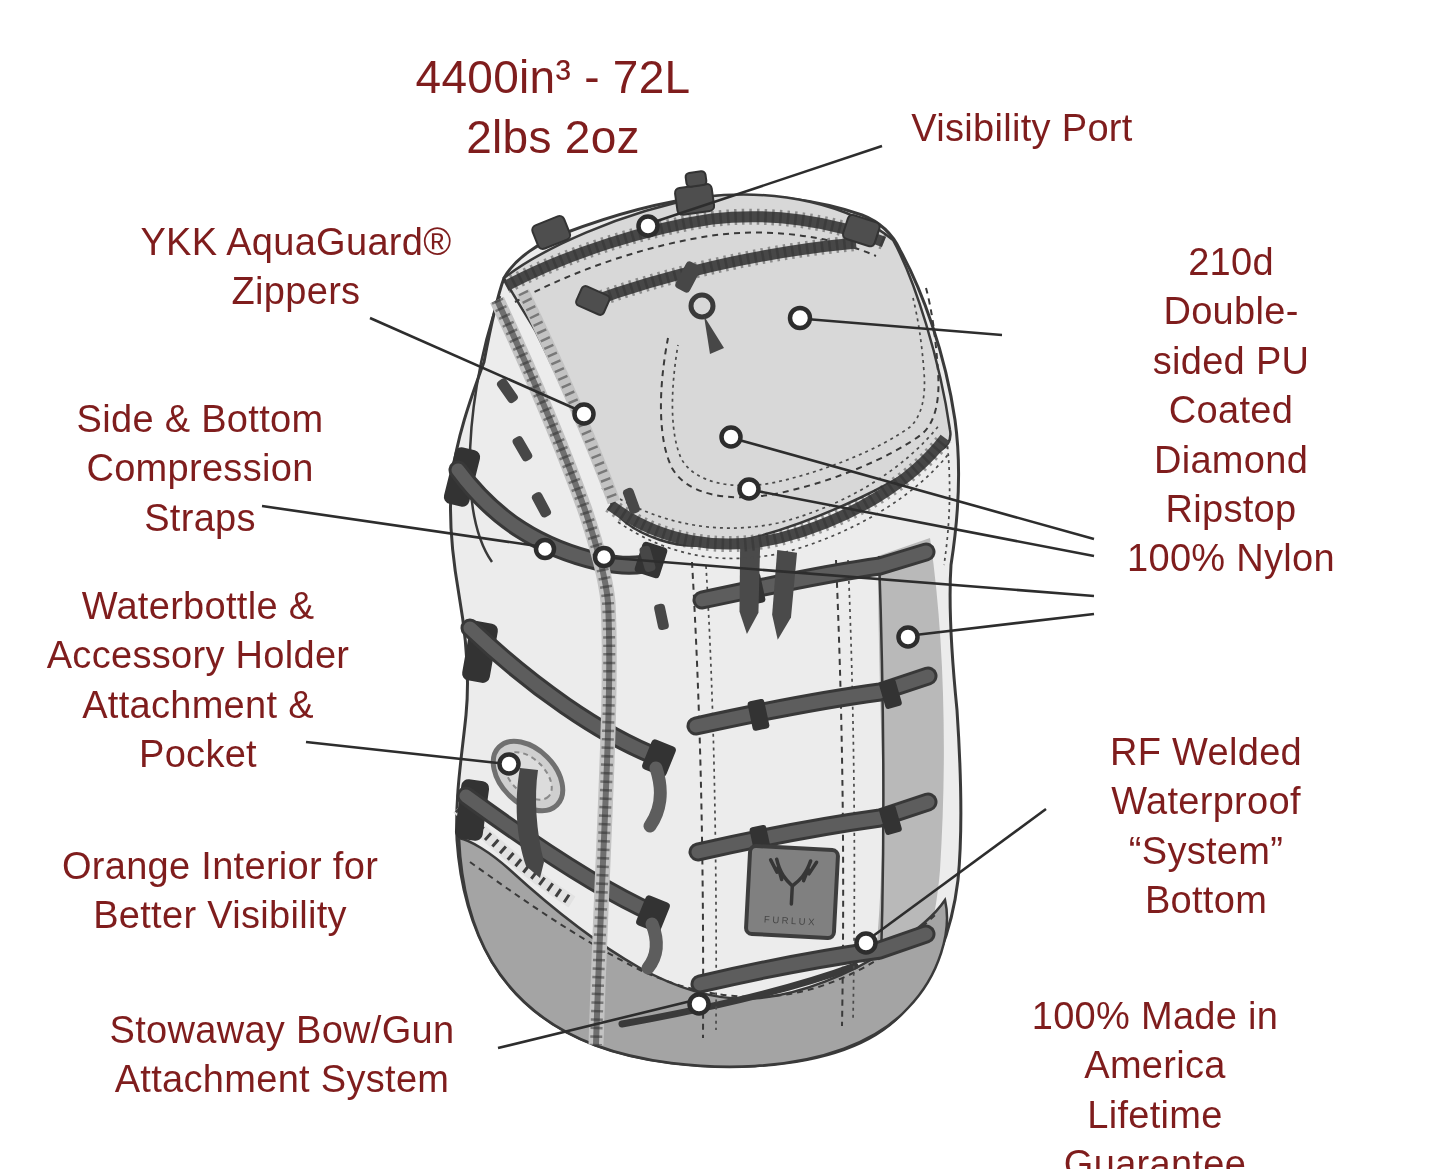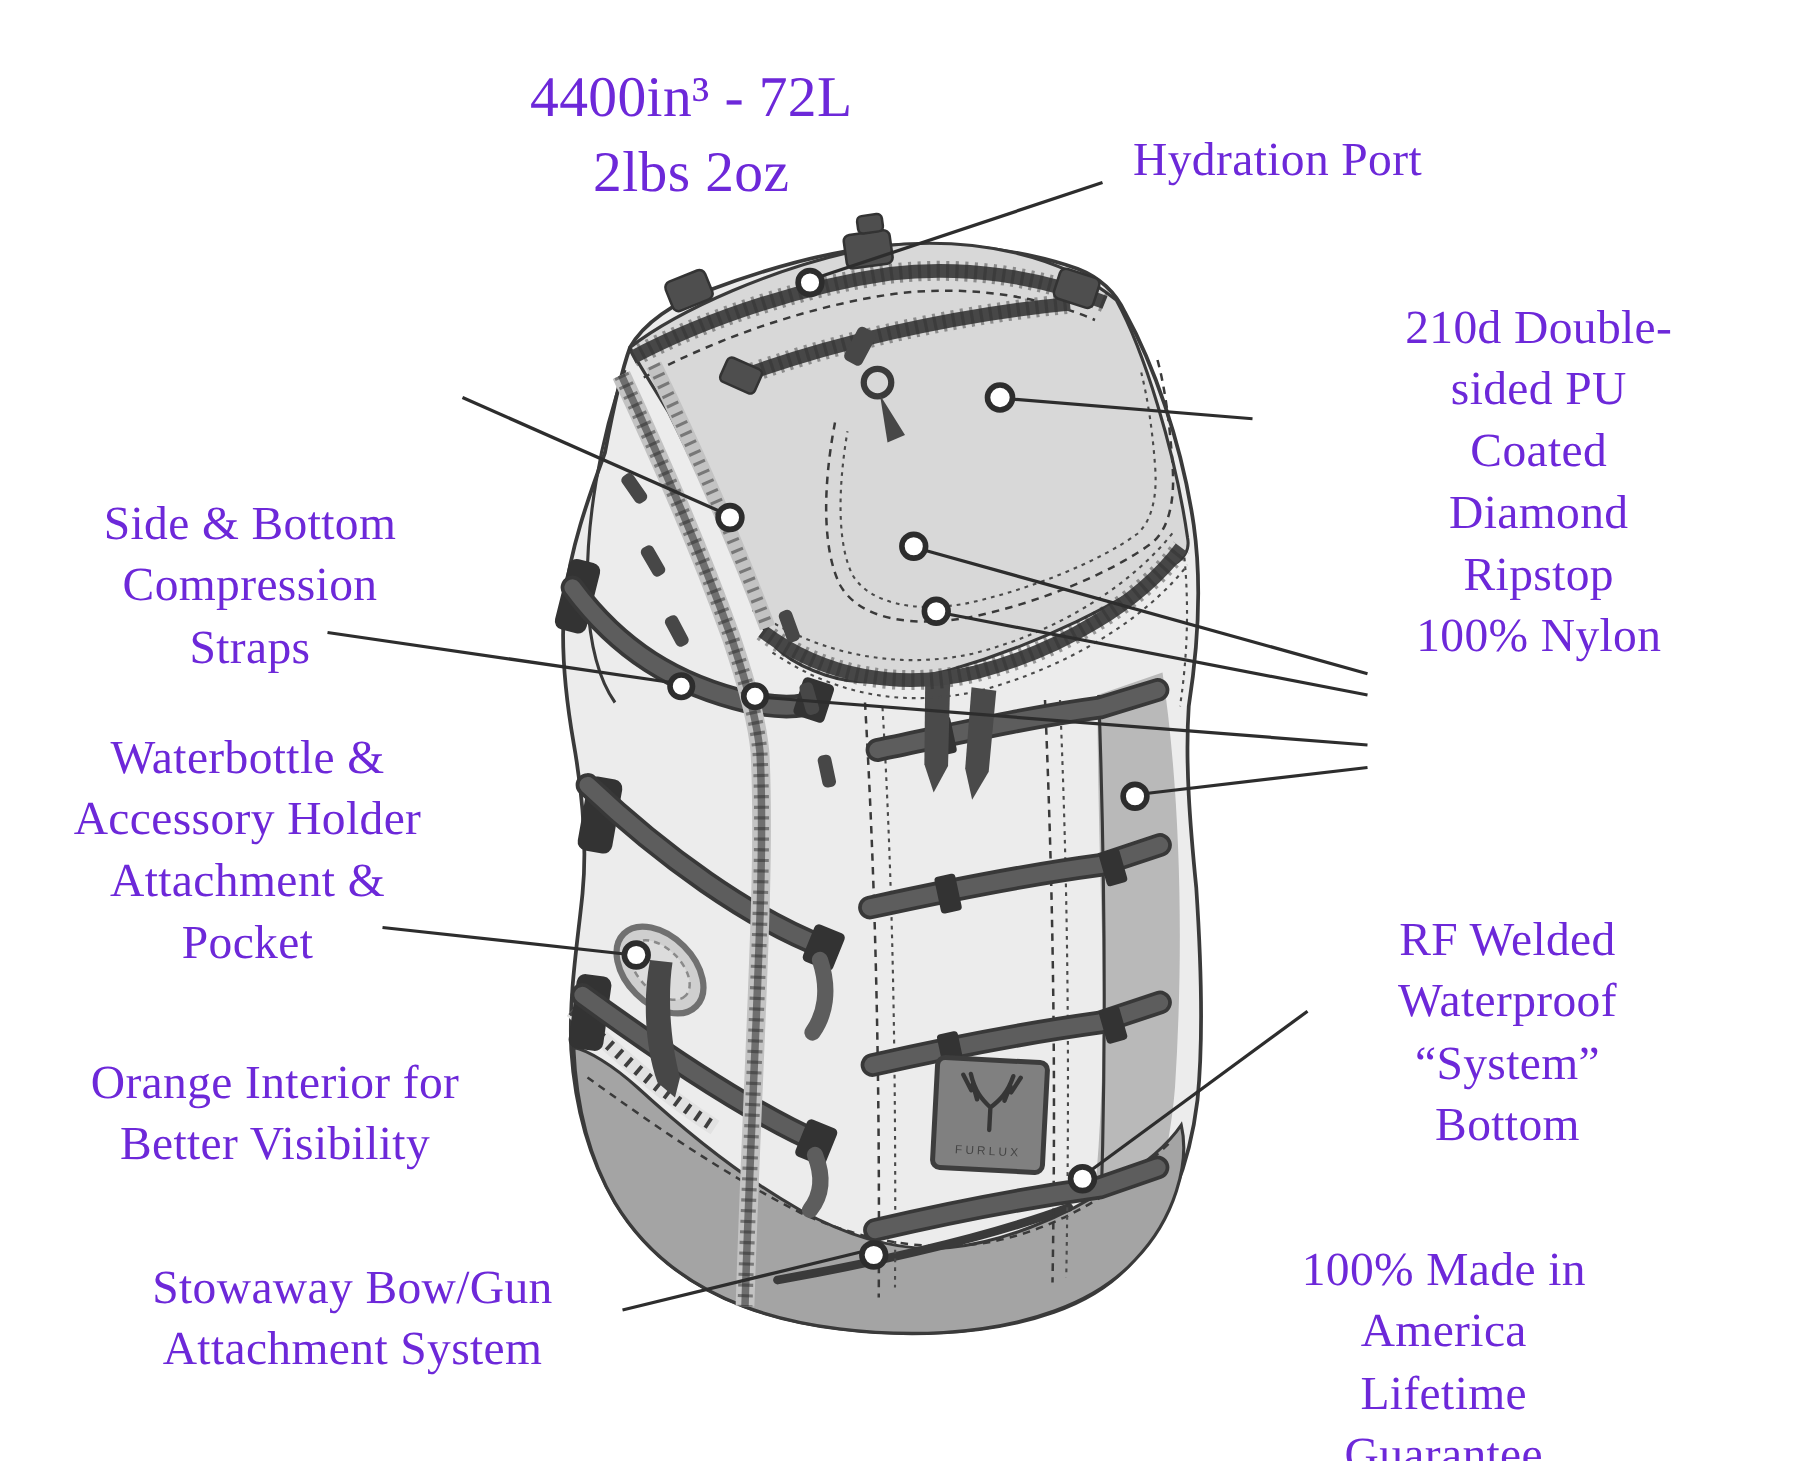--- a/index.html
+++ b/index.html
@@ -1,20 +1,20 @@
 <!DOCTYPE html>
 <html><head>
 <meta charset="utf-8">
 <style>
   html,body{margin:0;padding:0;background:#ffffff;}
   #canvas{position:relative;width:1445px;height:1169px;background:#fff;overflow:hidden;
           font-family:"Liberation Sans",sans-serif;}
   #art{position:absolute;left:0;top:0;}
-  .label{position:absolute;color:#6d28d9;font-size:38px;line-height:1.3;text-align:center;
-         white-space:pre-line;transform:translateX(-50%);letter-spacing:.3px;font-family:Liberation Serif, serif;}
+  .label{position:absolute;color:#7f1d1d;font-size:38px;line-height:1.3;text-align:center;
+         white-space:pre-line;transform:translateX(-50%);letter-spacing:.3px;}
   .label.title{font-size:46px;}
   
   .outline{fill:#ececec;stroke:#3a3a3a;stroke-width:3;}
   .ln{fill:none;stroke:#3a3a3a;stroke-width:2.5;}
   .stitch{fill:none;stroke:#3a3a3a;stroke-width:2;stroke-dasharray:6 5;}
   .stitch2{fill:none;stroke:#4a4a4a;stroke-width:1.7;stroke-dasharray:3 4;}
   .zip-o{fill:none;stroke:#474747;stroke-width:11;}
   .zip-teeth{fill:none;stroke:#2e2e2e;stroke-width:16;stroke-dasharray:2.5 5;opacity:.45;}
   .strap-o{fill:none;stroke:#383838;stroke-width:19;stroke-linecap:round;}
   .strap-i{fill:none;stroke:#5d5d5d;stroke-width:13;stroke-linecap:round;}
@@ -237,22 +237,24 @@
       <circle class="dot" cx="908" cy="637" r="9.5"></circle>
       <circle class="dot" cx="509" cy="764" r="9.5"></circle>
       <circle class="dot" cx="866" cy="943" r="9.5"></circle>
       <circle class="dot" cx="699" cy="1004" r="9.5"></circle>
     </g>
   </svg>
 
   <div class="label title" style="left:553px;top:48px;">4400in³ - 72L
 2lbs 2oz</div>
 
-  <div class="label" style="left:1022px;top:104px;">Hydration Port</div>
-
+  <div class="label" style="left:1022px;top:104px;">Visibility Port</div>
+
+  <div class="label" style="left:296px;top:218px;">YKK AquaGuard®
+Zippers</div>
 
   <div class="label" style="left:1200px;top:238px;margin-left:31px;">210d Double-sided PU
 Coated Diamond
 Ripstop 100% Nylon</div>
 
   <div class="label" style="left:200px;top:395px;">Side &amp; Bottom
 Compression
 Straps</div>
 
 

